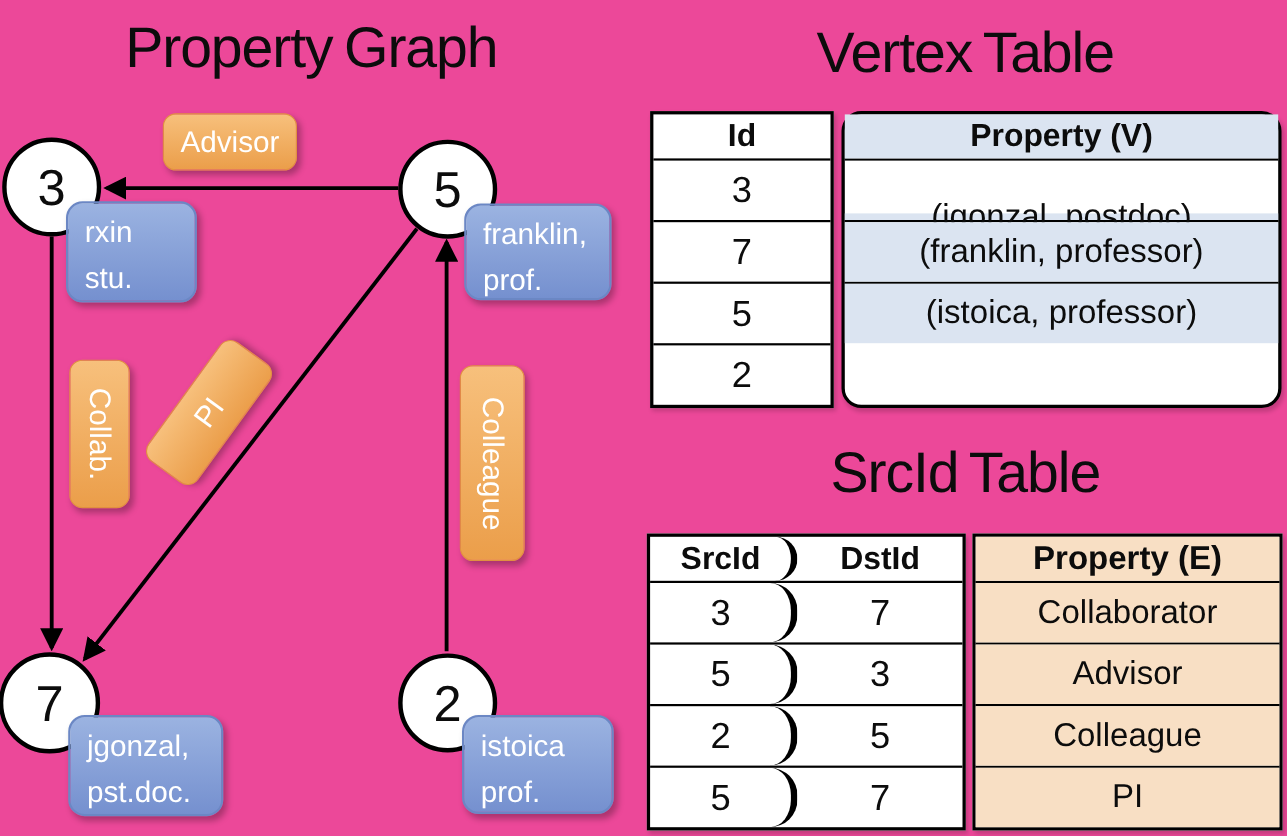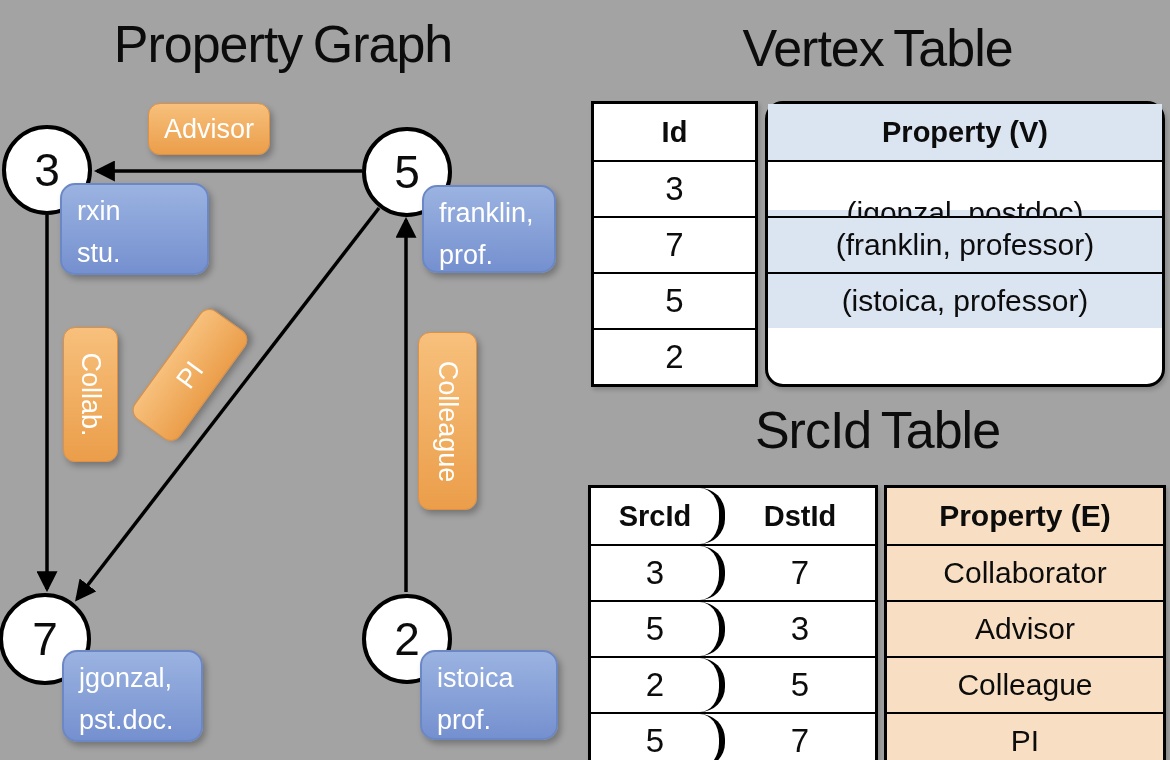--- a/index.html
+++ b/index.html
@@ -7,21 +7,21 @@
     --edge-cell-bg:#f8dfc4;
     --vertex-box-top:#9bb3e1;
     --vertex-box-bottom:#7590cf;
     --edge-box-top:#f7c07c;
     --edge-box-bottom:#eb9e4a;
     --box-text:#ffffff;
     --line-color:#000000;
   }
   html,body{margin:0;padding:0;background:#ffffff;}
   #stage{
-    position:relative;width:1170px;height:760px;background:#a3a3a3;overflow:hidden;
+    position:relative;width:1170px;height:760px;background:#ec4899;overflow:hidden;
     font-family:"Liberation Sans", sans-serif;color:#111;
   }
   .title{
     position:absolute;font-size:52px;font-weight:300;letter-spacing:-1px;
     word-spacing:-3px;text-align:center;color:#0c0c0c;white-space:nowrap;
   }
   
   #graph-svg{position:absolute;left:0;top:0;z-index:1;}
   .vcircle{
     position:absolute;z-index:3;background:#ffffff;border:4px solid #000;border-radius:50%;
@@ -40,21 +40,21 @@
     background:linear-gradient(180deg,var(--edge-box-top),var(--edge-box-bottom));
     border:1px solid #e09040;box-shadow:3px 4px 6px rgba(0,0,0,0.28);
     color:var(--box-text);font-size:27px;font-weight:300;
     display:flex;align-items:center;justify-content:center;
   }
   .elabel .rot{transform:rotate(90deg);white-space:nowrap;}
   
   .tblgroup{position:absolute;display:flex;}
   .subtbl{border:3px solid #000;box-sizing:border-box;background:#fff;box-shadow:2px 3px 4px rgba(0,0,0,0.18);}
   .trow{display:flex;height:54px;border-top:2px solid #000;}
-  .trow.head{height:56px;border-top:none;text-align:center;}
+  .trow.head{height:40px;border-top:none;text-align:center;}
   .tcell{
     display:flex;align-items:center;justify-content:center;box-sizing:border-box;
     font-weight:300;font-size:33px;color:#0c0c0c;white-space:nowrap;
   }
   .tcell.hd{font-weight:bold;font-size:29px;}
   .tcell.propv{background:var(--vertex-cell-bg);}
   .tcell.prope{background:var(--edge-cell-bg);font-size:30px;}
   .tcell.propvtxt{background:var(--vertex-cell-bg);font-size:30px;}
   .vdiv{border-right:6px solid #000000;border-radius:25px;}
 </style>
@@ -96,21 +96,21 @@
   <div class="vcircle" style="left:362px;top:127px;width:90px;height:90px;">
     <span>5</span>
   </div>
   <div class="vcircle" style="left:-1px;top:593px;width:92px;height:92px;">
     <span>7</span>
   </div>
   <div class="vcircle" style="left:362px;top:594px;width:90px;height:90px;">
     <span>2</span>
   </div>
 
-  <div class="vprop" style="left:60px;top:183px;width:149px;height:92px;">
+  <div class="vprop" style="left:60px;top:183px;width:119px;height:92px;">
     <div>rxin</div>
     <div>stu.</div>
   </div>
   <div class="vprop" style="left:422px;top:185px;width:134px;height:88px;">
     <div>franklin,</div>
     <div>prof.</div>
   </div>
   <div class="vprop" style="left:62px;top:650px;width:141px;height:92px;">
     <div>jgonzal,</div>
     <div>pst.doc.</div>

